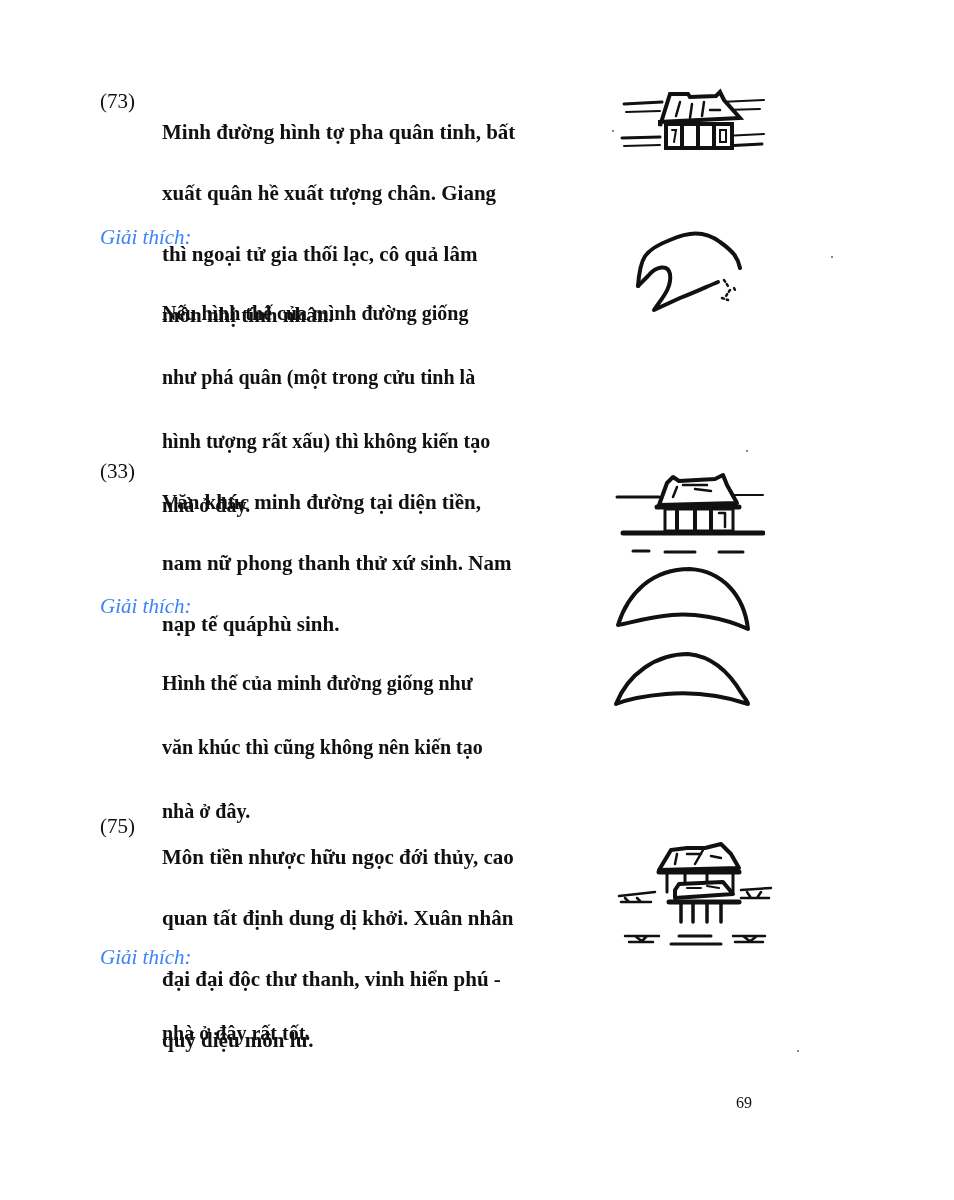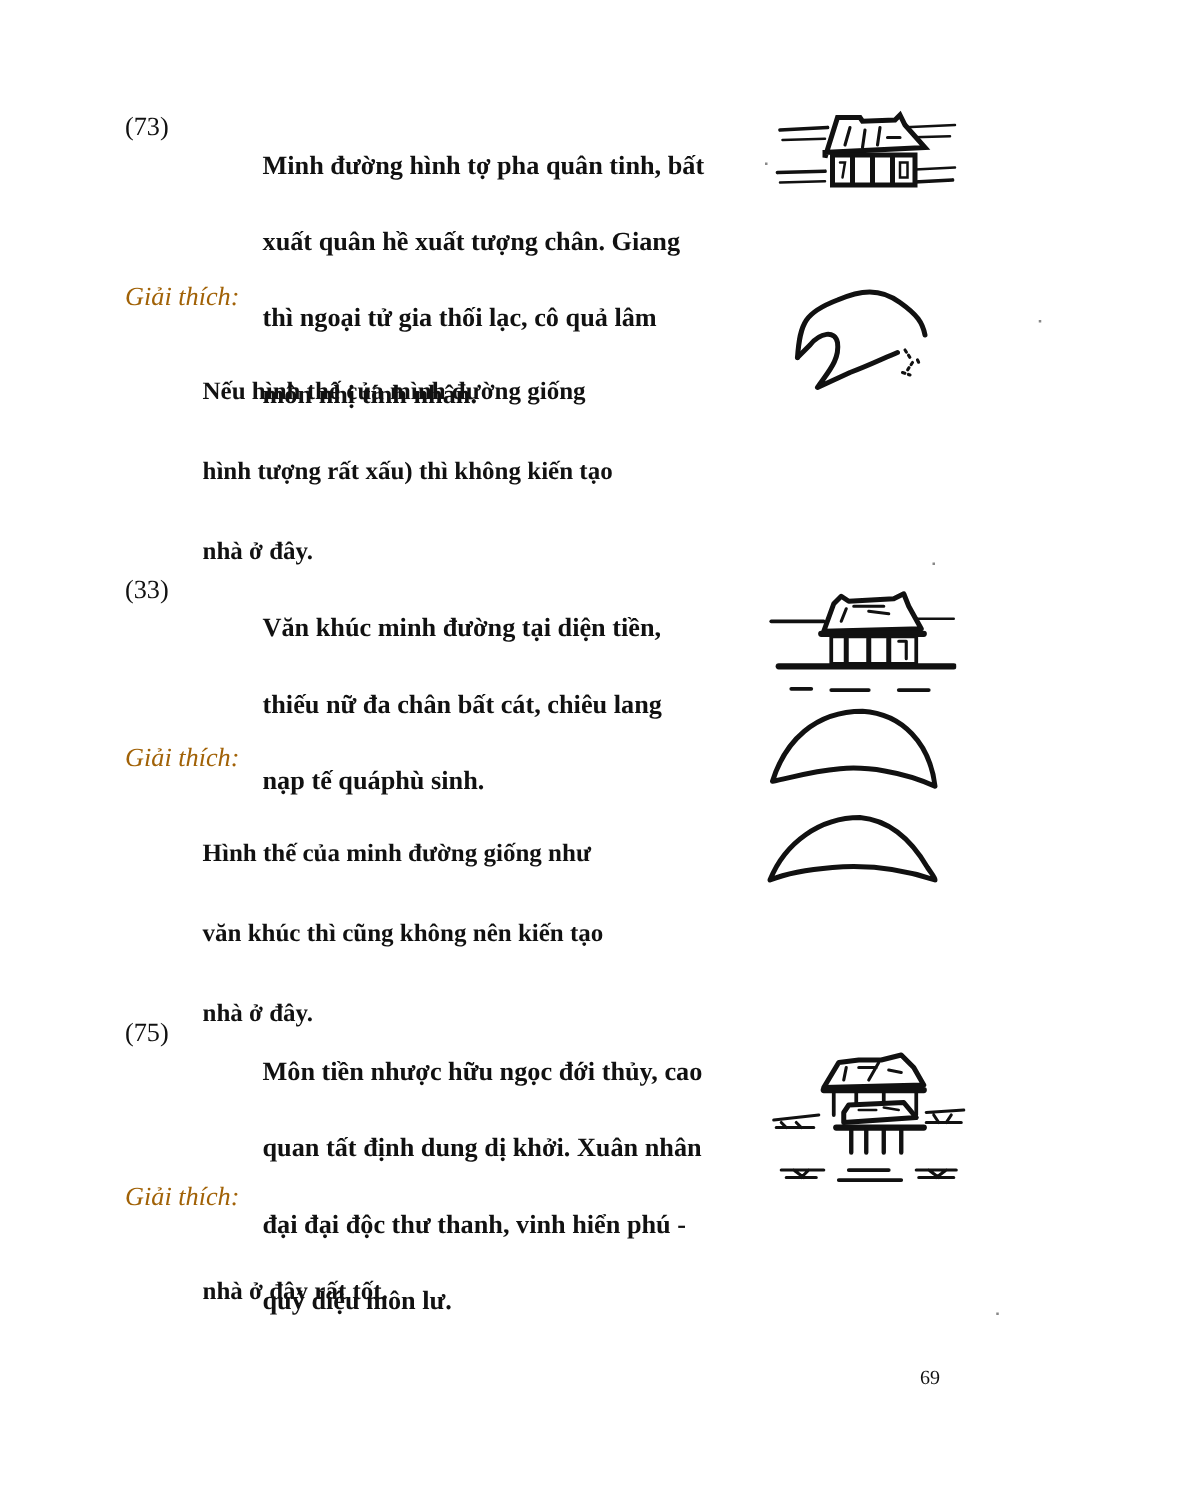--- a/index.html
+++ b/index.html
@@ -1,22 +1,22 @@
 <!DOCTYPE html>
 <html><head>
 <meta charset="utf-8">
 <style>
   html, body { margin: 0; padding: 0; background: #ffffff; }
   body { width: 954px; height: 1200px; position: relative; overflow: hidden;
          font-family: "Liberation Serif", "DejaVu Serif", serif; color: #111; }
   .page { position: absolute; left: 0; top: 0; width: 954px; height: 1200px; border-radius: 20px; }
   .entry-head { position: absolute; left: 100px; font-size: 21px; line-height: 30.5px; }
   .entry-num { position: absolute; left: 0; top: 0; font-weight: normal; }
-  .verse { position: absolute; left: 62px; width: 440px; font-weight: bold; white-space: pre-line; margin-left: 48px; }
-  .label { position: absolute; left: 100px; font-style: italic; font-size: 21px; color: #a16207; }
+  .verse { position: absolute; left: 62px; width: 440px; font-weight: bold; white-space: pre-line; }
+  .label { position: absolute; left: 100px; font-style: italic; font-size: 21px; color: #3b82f6; }
   .expl { position: absolute; left: 162px; width: 440px; font-size: 20px; line-height: 32px;
           font-weight: bold; white-space: pre-line; }
   .expl.justify { text-align: justify; text-align-last: left; }
   .fig { position: absolute; }
   .fig svg { display: block; }
   .page-num { position: absolute; left: 736px; top: 1094px; font-size: 16px; }
   .speck { position: absolute; width: 2px; height: 2px; background: #888; }
 </style>
 </head>
 <body>
@@ -28,20 +28,21 @@
     <div class="verse">
       <div>Minh đường hình tợ pha quân tinh, bất</div>
       <div>xuất quân hề xuất tượng chân. Giang</div>
       <div>thì ngoại tử gia thối lạc, cô quả lâm</div>
       <div>môn nhị tính nhân.</div>
     </div>
   </div>
   <div class="label" style="top:225px;">Giải thích:</div>
   <div class="expl justify" style="top:265px;">
     <div>Nếu hình thế của mình đường giống</div>
+    <div>như phá quân (một trong cửu tinh là</div>
     <div>hình tượng rất xấu) thì không kiến tạo</div>
     <div>nhà ở đây.</div>
   </div>
 
   <div class="fig" style="left:620px; top:88px;">
     <svg width="150" height="70" viewBox="0 0 150 70">
       <g stroke="#111" fill="none" stroke-linecap="round">
         <line x1="4" y1="16" x2="42" y2="14" stroke-width="3"></line>
         <line x1="6" y1="24" x2="40" y2="23" stroke-width="2"></line>
         <line x1="100" y1="14" x2="144" y2="12" stroke-width="2"></line>
@@ -69,21 +70,21 @@
         <path d="M8 58 L18 48 C26 38 38 36 40 46 C42 60 32 70 24 82 L50 70 C66 64 78 58 88 54" stroke-width="4"></path>
         <path d="M94 52 L98 58 M100 62 L96 68 M104 60 L106 64 M92 70 L98 72" stroke-width="2.5" stroke-dasharray="2 3"></path>
       </g>
     </svg>
   </div>
 
   <div class="entry-head" style="top:456px;">
     <span class="entry-num">(33)</span>
     <div class="verse">
       <div>Văn khúc minh đường tại diện tiền,</div>
-      <div>thiếu nữ đa chân bất cát, chiêu lang</div>
+      <div>nam nữ phong thanh thử xứ sinh. Nam</div>
       <div>nạp tế quáphù sinh.</div>
     </div>
   </div>
   <div class="label" style="top:594px;">Giải thích:</div>
   <div class="expl justify" style="top:635px;">
     <div>Hình thế của minh đường giống như</div>
     <div>văn khúc thì cũng không nên kiến tạo</div>
     <div>nhà ở đây.</div>
   </div>
 

